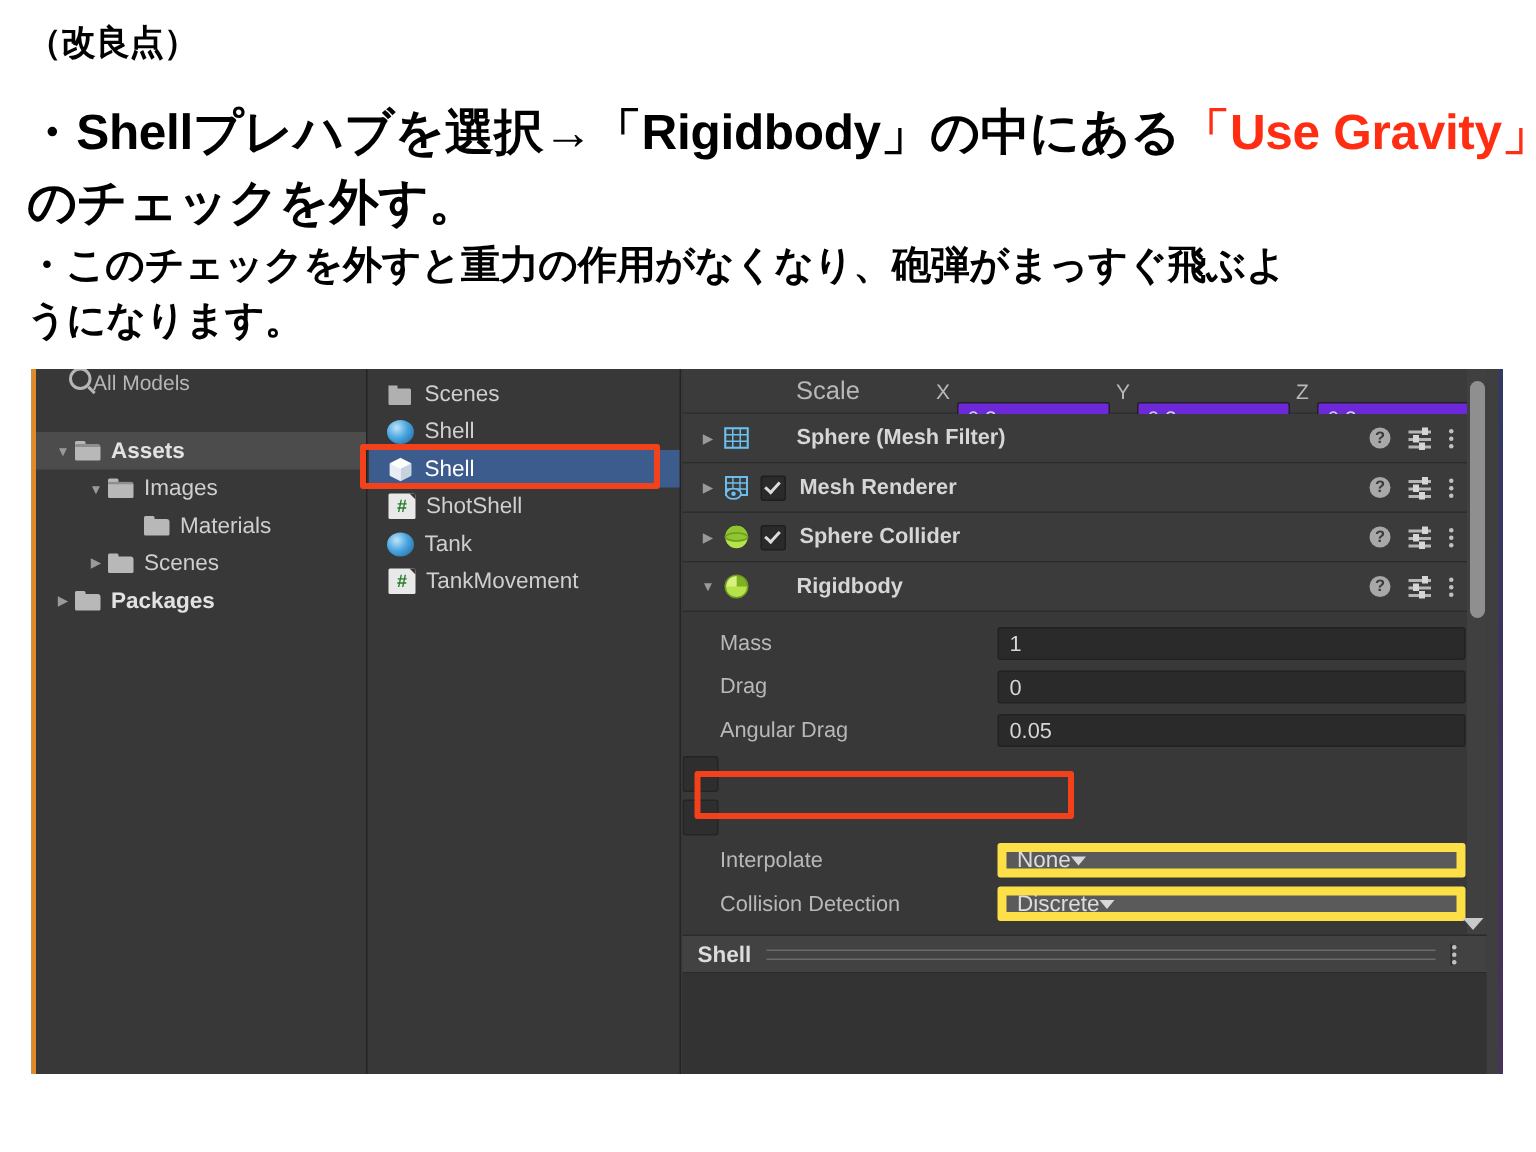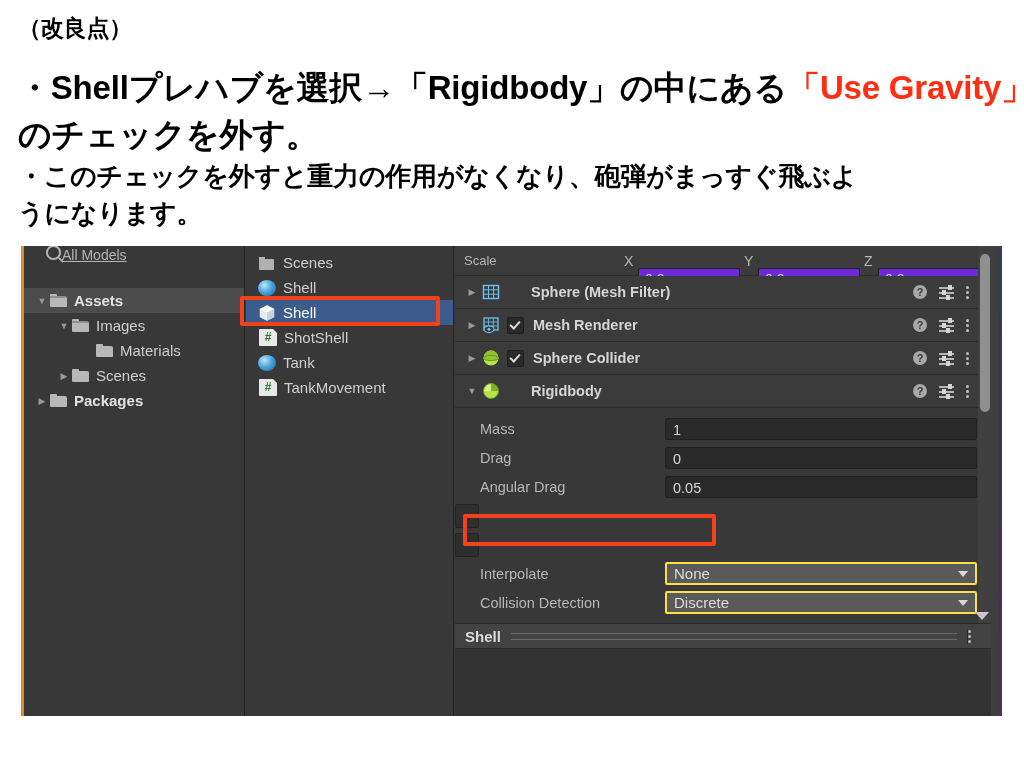--- a/index.html
+++ b/index.html
@@ -67,21 +67,20 @@
     left: 0; top: -4px;
     width: 221px;
     height: 26px;
     display: flex;
     align-items: center;
     padding-left: 38px;
     box-sizing: border-box;
     color: #b6b6b6;
     font-size: 14px;
     overflow: hidden;
-    text-decoration: underline;
   }
   .search-row .mag {
     position: absolute;
     left: 22px; top: 3px;
     width: 11px; height: 11px;
     border: 2px solid #b6b6b6;
     border-radius: 50%;
   }
   .search-row .mag::after {
     content: "";
@@ -222,24 +221,25 @@
   .scale-row {
     position: relative;
     height: 29px;
     display: flex;
     align-items: center;
     background: #3b3b3b;
     border-bottom: 1px solid #2f2f2f;
   }
   .scale-label {
     width: 190px;
-    padding-left: 9px;
+    padding-left: 25px;
     box-sizing: border-box;
     color: #b8b8b8;
-    font-size: 13px;
+    font-size: 17px;
+    text-align: center;
   }
   .axis {
     display: flex;
     align-items: center;
     margin-right: 4px;
   }
   .axis .ax-letter {
     color: #b8b8b8;
     font-size: 14px;
     width: 14px;
@@ -388,31 +388,31 @@
     box-sizing: border-box;
   }
   .prop-checkbox {
     width: 22px; height: 22px;
     background: #2e2e2e;
     border: 1px solid #242424;
     border-radius: 2px;
   }
   .prop-dropdown {
     background: #5a5a5a;
-    border: 2px solid #fde047;
+    border: 6px solid #fde047;
     border-radius: 2px;
     height: 23px;
     width: 312px;
     color: #dddddd;
     font-size: 15px;
     padding-left: 7px;
     box-sizing: border-box;
     display: flex;
     align-items: center;
-    justify-content: space-between;
+    justify-content: flex-start;
     padding-right: 7px;
   }
   .dd-caret {
     width: 0; height: 0;
     border-left: 5px solid transparent;
     border-right: 5px solid transparent;
     border-top: 6px solid #d8d8d8;
   }
 
   

